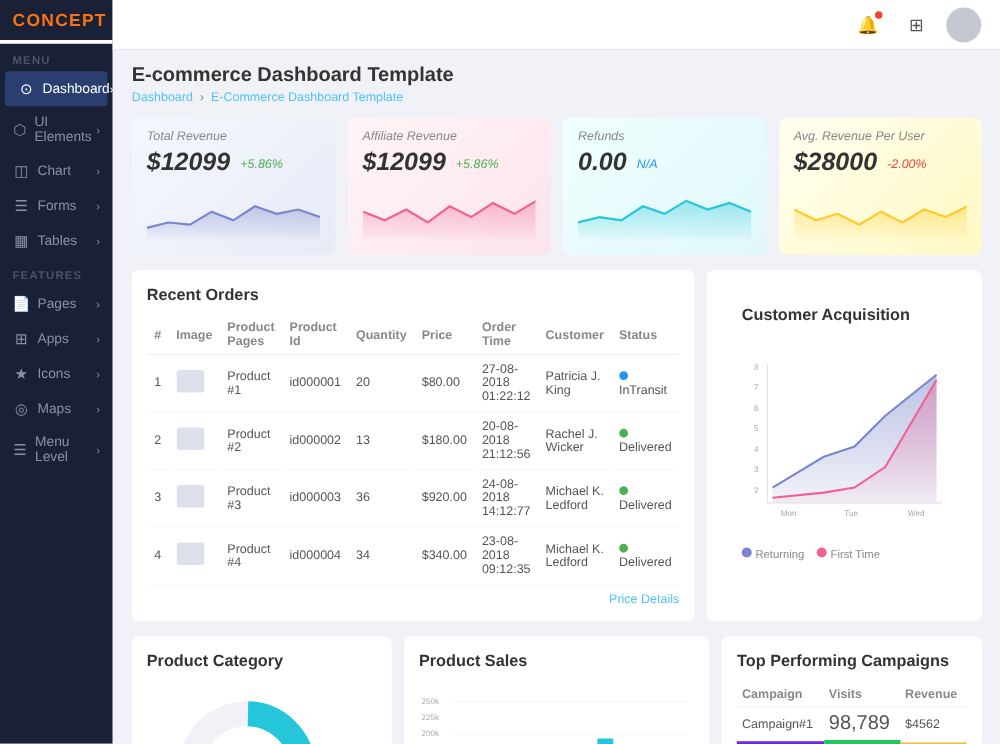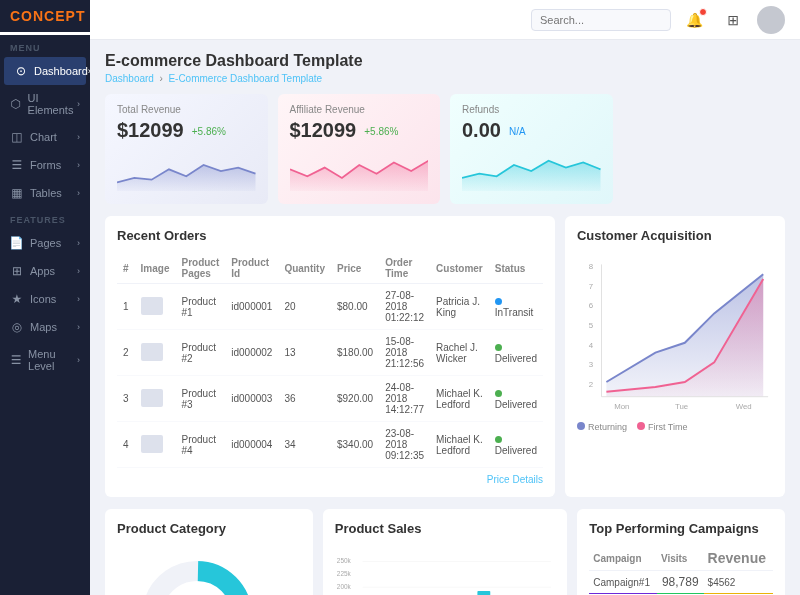--- a/index.html
+++ b/index.html
@@ -125,20 +125,21 @@
     .page-title { font-size: 16px; font-weight: 600; color: #333; margin-bottom: 3px; }
     .breadcrumb { font-size: 10px; color: #888; margin-bottom: 10px; }
     .breadcrumb span { color: #4fc3f7; }
 
     
     .stat-cards {
       display: grid;
       grid-template-columns: repeat(4, 1fr);
       gap: 10px;
       margin-bottom: 12px;
+      font-style: italic;
     }
     .stat-card {
       background: #fff;
       border-radius: 6px;
       padding: 10px 12px;
       position: relative;
       overflow: hidden;
     }
     .stat-card .card-label { font-size: 10px; color: #888; margin-bottom: 4px; }
     .stat-card .card-value { font-size: 20px; font-weight: 700; color: #333; margin-bottom: 2px; }
@@ -163,21 +164,21 @@
     th { font-size: 10px; color: #888; font-weight: 600; padding: 4px 6px; border-bottom: 1px solid #f0f2f8; text-align: left; }
     td { font-size: 10px; color: #555; padding: 6px 6px; border-bottom: 1px solid #f8f9fc; }
     .img-placeholder { width: 22px; height: 18px; background: #dde1ec; border-radius: 2px; display: inline-block; }
     .status-dot { width: 7px; height: 7px; border-radius: 50%; display: inline-block; margin-right: 4px; }
     .view-details { text-align: right; font-size: 10px; color: #4fc3f7; cursor: pointer; margin-top: 6px; }
 
     
     .acquisition-card {
       background: #fff;
       border-radius: 6px;
-      padding: 12px;
+      padding: 28px;
       flex: 1;
     }
     .legend { display: flex; gap: 10px; margin-top: 6px; font-size: 9px; color: #888; }
     .legend-dot { width: 8px; height: 8px; border-radius: 50%; display: inline-block; margin-right: 3px; }
 
     
     .donut-card, .bar-card, .campaign-card {
       background: #fff;
       border-radius: 6px;
       padding: 12px;
@@ -272,21 +273,20 @@
     </div>
     <span class="chevron">›</span>
   </div>
 </div>
 
 <div id="main">
 
   <div id="header">
     <div></div>
     <div class="header-right">
-      <input class="search-box" type="text" placeholder="Search..." style="">
       <div class="header-icon">
         🔔
         <div class="badge"></div>
       </div>
       <div class="header-icon">⊞</div>
       <div class="avatar"></div>
     </div>
   </div>
 
   <div id="content">
@@ -352,20 +352,39 @@
                   <stop offset="0%" stop-color="#26c6da" stop-opacity="0.4"></stop>
                   <stop offset="100%" stop-color="#26c6da" stop-opacity="0.05"></stop>
                 </linearGradient>
               </defs>
             <path d="M0,30 L20,25 L40,28 L60,15 L80,22 L100,10 L120,18 L140,12 L160,20" fill="none" stroke="#26c6da" stroke-width="2"></path>
             <path d="M0,30 L20,25 L40,28 L60,15 L80,22 L100,10 L120,18 L140,12 L160,20 L160,45 L0,45Z" fill="url(#g3)"></path>
           </svg>
         </div>
       </div>
 
+      <div class="stat-card" style="background: linear-gradient(135deg,#fffef0,#fff9c4);">
+        <div class="card-label">Avg. Revenue Per User</div>
+        <div style="display:flex;align-items:center;gap:8px;">
+          <div class="card-value">$28000</div>
+          <div class="card-change negative">-2.00%</div>
+        </div>
+        <div class="card-chart">
+          <svg width="100%" height="45" viewBox="0 0 160 45">
+            <defs>
+                <linearGradient id="g4" x1="0" y1="0" x2="0" y2="1">
+                  <stop offset="0%" stop-color="#ffca28" stop-opacity="0.4"></stop>
+                  <stop offset="100%" stop-color="#ffca28" stop-opacity="0.05"></stop>
+                </linearGradient>
+              </defs>
+            <path d="M0,18 L20,28 L40,22 L60,32 L80,20 L100,30 L120,18 L140,25 L160,15" fill="none" stroke="#ffca28" stroke-width="2"></path>
+            <path d="M0,18 L20,28 L40,22 L60,32 L80,20 L100,30 L120,18 L140,25 L160,15 L160,45 L0,45Z" fill="url(#g4)"></path>
+          </svg>
+        </div>
+      </div>
     </div>
 
     <div class="row">
       <div class="orders-card">
         <div class="card-title">Recent Orders</div>
         <table>
           <thead>
             <tr>
               <th>#</th>
               <th>Image</th>
@@ -390,21 +409,21 @@
       <td>Patricia J. King</td>
       <td><span class="status-dot" style="background:#2196f3;"></span>InTransit</td>
     </tr>
               <tr>
       <td>2</td>
       <td><span class="img-placeholder"></span></td>
       <td>Product #2</td>
       <td>id000002</td>
       <td>13</td>
       <td>$180.00</td>
-      <td>15-08-2018 21:12:56</td>
+      <td>20-08-2018 21:12:56</td>
       <td>Rachel J. Wicker</td>
       <td><span class="status-dot" style="background:#4caf50;"></span>Delivered</td>
     </tr>
               <tr>
       <td>3</td>
       <td><span class="img-placeholder"></span></td>
       <td>Product #3</td>
       <td>id000003</td>
       <td>36</td>
       <td>$920.00</td>
@@ -530,27 +549,27 @@
         </svg>
       </div>
 
       <div class="campaign-card">
         <div class="card-title">Top Performing Campaigns</div>
         <table class="campaign-table">
           <thead>
             <tr>
               <th style="font-size:10px;color:#888;padding:4px 4px;border-bottom:1px solid #f0f2f8;">Campaign</th>
               <th style="font-size:10px;color:#888;padding:4px 4px;border-bottom:1px solid #f0f2f8;">Visits</th>
-              <th style="font-size:14px;color:#888;padding:4px 4px;border-bottom:1px solid #f0f2f8;">Revenue</th>
+              <th style="font-size:10px;color:#888;padding:4px 4px;border-bottom:1px solid #f0f2f8;">Revenue</th>
             </tr>
           </thead>
           <tbody id="campaigns-tbody">
               <tr>
-      <td style="font-size:10px;color:#555;padding:4px 4px;border-bottom:1px solid #6d28d9;">Campaign#1</td>
-      <td style="font-size:12px;color:#555;padding:4px 4px;border-bottom:1px solid #22c55e;text-align:center;">98,789</td>
+      <td style="font-size:10px;color:#555;padding:4px 4px;border-bottom:3px solid #6d28d9;">Campaign#1</td>
+      <td style="font-size:16px;color:#555;padding:4px 4px;border-bottom:4px solid #22c55e;">98,789</td>
       <td style="font-size:10px;color:#555;padding:4px 4px;border-bottom:1px solid #eab308;">$4562</td>
     </tr>
               <tr>
       <td style="font-size:10px;color:#555;padding:4px 4px;border-bottom:1px solid #f8f9fc;">Campaign#2</td>
       <td style="font-size:10px;color:#555;padding:4px 4px;border-bottom:1px solid #f8f9fc;">2,789</td>
       <td style="font-size:10px;color:#555;padding:4px 4px;border-bottom:1px solid #f8f9fc;">$325</td>
     </tr>
             </tbody>
         </table>
 

